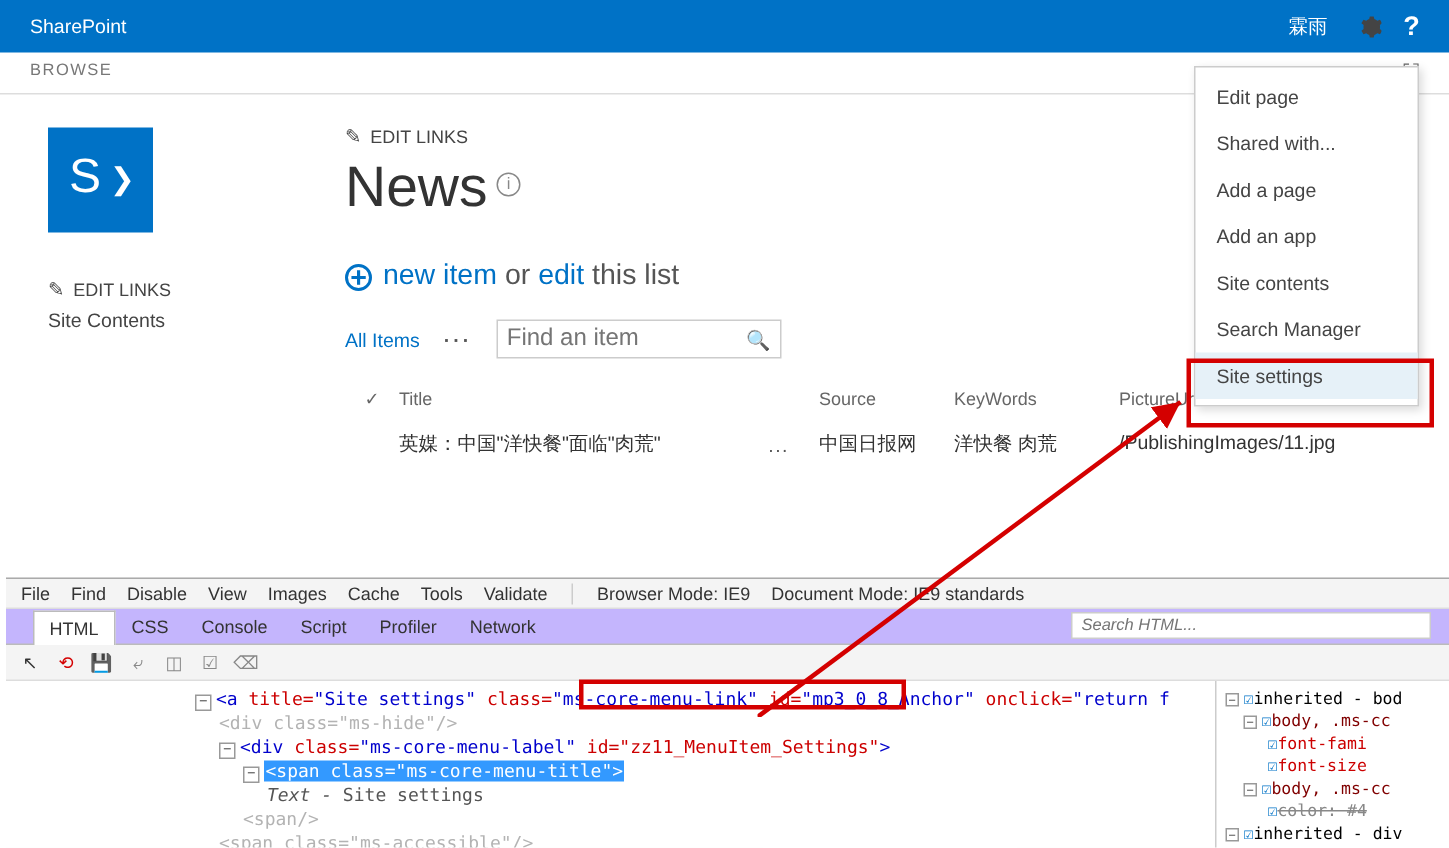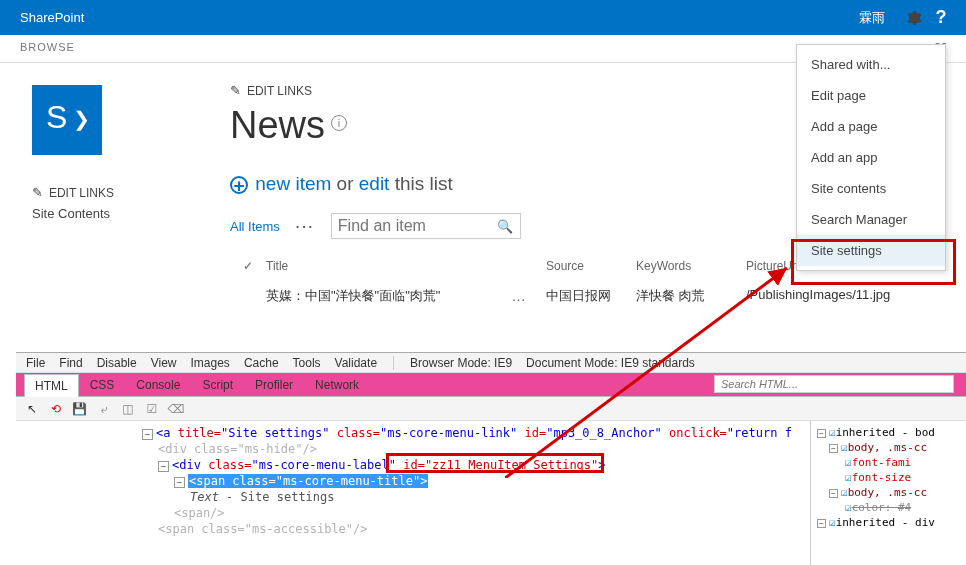--- a/index.html
+++ b/index.html
@@ -43,24 +43,24 @@
 .list-row .more-icon { letter-spacing: 1px; cursor: pointer; color: #555; }
 .list-row .source { width: 90px; }
 .list-row .keywords { width: 110px; }
 .list-row .pictureurl { flex: 1; color: #333; }
 .dropdown { position: absolute; top: 44px; right: 20px; width: 150px; background: #fff; border: 1px solid #ccc; box-shadow: 2px 2px 6px rgba(0,0,0,0.15); padding: 4px 0; z-index: 50; }
 .dropdown .item { padding: 8px 14px; font-size: 13px; color: #444; cursor: pointer; }
 .dropdown .item.highlight { background: #e6f1f8; }
 .red-box-1 { position: absolute; border: 3px solid #d40000; top: 239px; right: 10px; width: 165px; height: 46px; z-index: 60; pointer-events: none; }
 .red-box-2 { position: absolute; border: 3px solid #d40000; top: 453px; left: 386px; width: 218px; height: 20px; z-index: 60; pointer-events: none; }
 .arrow-line { position: absolute; top: 262px; left: 505px; width: 292px; height: 216px; z-index: 55; pointer-events: none; }
-.devtools { position: absolute; bottom: 0; left: 16px; right: 0; height: 213px; border-top: 1px solid #aaa; background: #f4f4f4; }
+.devtools { position: absolute; bottom: 0; left: 4px; right: 0; height: 180px; border-top: 1px solid #aaa; background: #f4f4f4; }
 .dt-menu { background: #f4f4f4; height: 20px; display: flex; align-items: center; gap: 14px; padding: 2px 10px; font-size: 12px; color: #333; border-bottom: 1px solid #ddd; }
 .dt-menu .sep { width: 1px; height: 14px; background: #ccc; margin: 0 2px; }
-.dt-tabs { background: #ec4899; height: 24px; display: flex; align-items: flex-end; padding: 0 8px; border-bottom: 1px solid #bbb; position: relative; }
+.dt-tabs { background: #c4b5fd; height: 24px; display: flex; align-items: flex-end; padding: 0 18px; border-bottom: 1px solid #bbb; position: relative; }
 .dt-tabs .tab { padding: 4px 10px; font-size: 12px; color: #333; cursor: pointer; border: 1px solid transparent; border-bottom: none; }
 .dt-tabs .tab.active { background: #fff; border-color: #bbb; position: relative; top: 1px; }
 .dt-tabs .search { position: absolute; right: 12px; top: 2px; border: 1px solid #ccc; padding: 2px 6px; font-size: 11px; color: #888; width: 240px; font-style: italic; }
 .dt-toolbar { background: #f4f4f4; height: 24px; display: flex; align-items: center; gap: 8px; padding: 0 8px; border-bottom: 1px solid #ddd; }
 .dt-toolbar .tb-icon { width: 16px; height: 16px; cursor: pointer; display: flex; align-items: center; justify-content: center; font-size: 12px; }
 .dt-body { display: flex; height: 144px; background: #fff; }
 .dt-html { flex: 1; overflow: hidden; font-family: Consolas, monospace; font-size: 12px; padding: 4px 6px; line-height: 16px; white-space: nowrap; }
 .dt-html .l1 { padding-left: 120px; }
 .dt-html .l2 { padding-left: 136px; }
 .dt-html .l3 { padding-left: 152px; }
@@ -157,22 +157,22 @@
         <span class="more-icon">...</span>
       </div>
       <div class="source">中国日报网</div>
       <div class="keywords">洋快餐 肉荒</div>
       <div class="pictureurl">/PublishingImages/11.jpg</div>
     </div>
   </div>
 </div>
 
 <div class="dropdown">
+  <div class="item">Edit page</div>
   <div class="item">Shared with...</div>
-  <div class="item">Edit page</div>
   <div class="item">Add a page</div>
   <div class="item">Add an app</div>
   <div class="item">Site contents</div>
   <div class="item">Search Manager</div>
   <div class="item highlight">Site settings</div>
 </div>
 
 <div class="red-box-1"></div>
 <div class="red-box-2"></div>
 <svg class="arrow-line">

